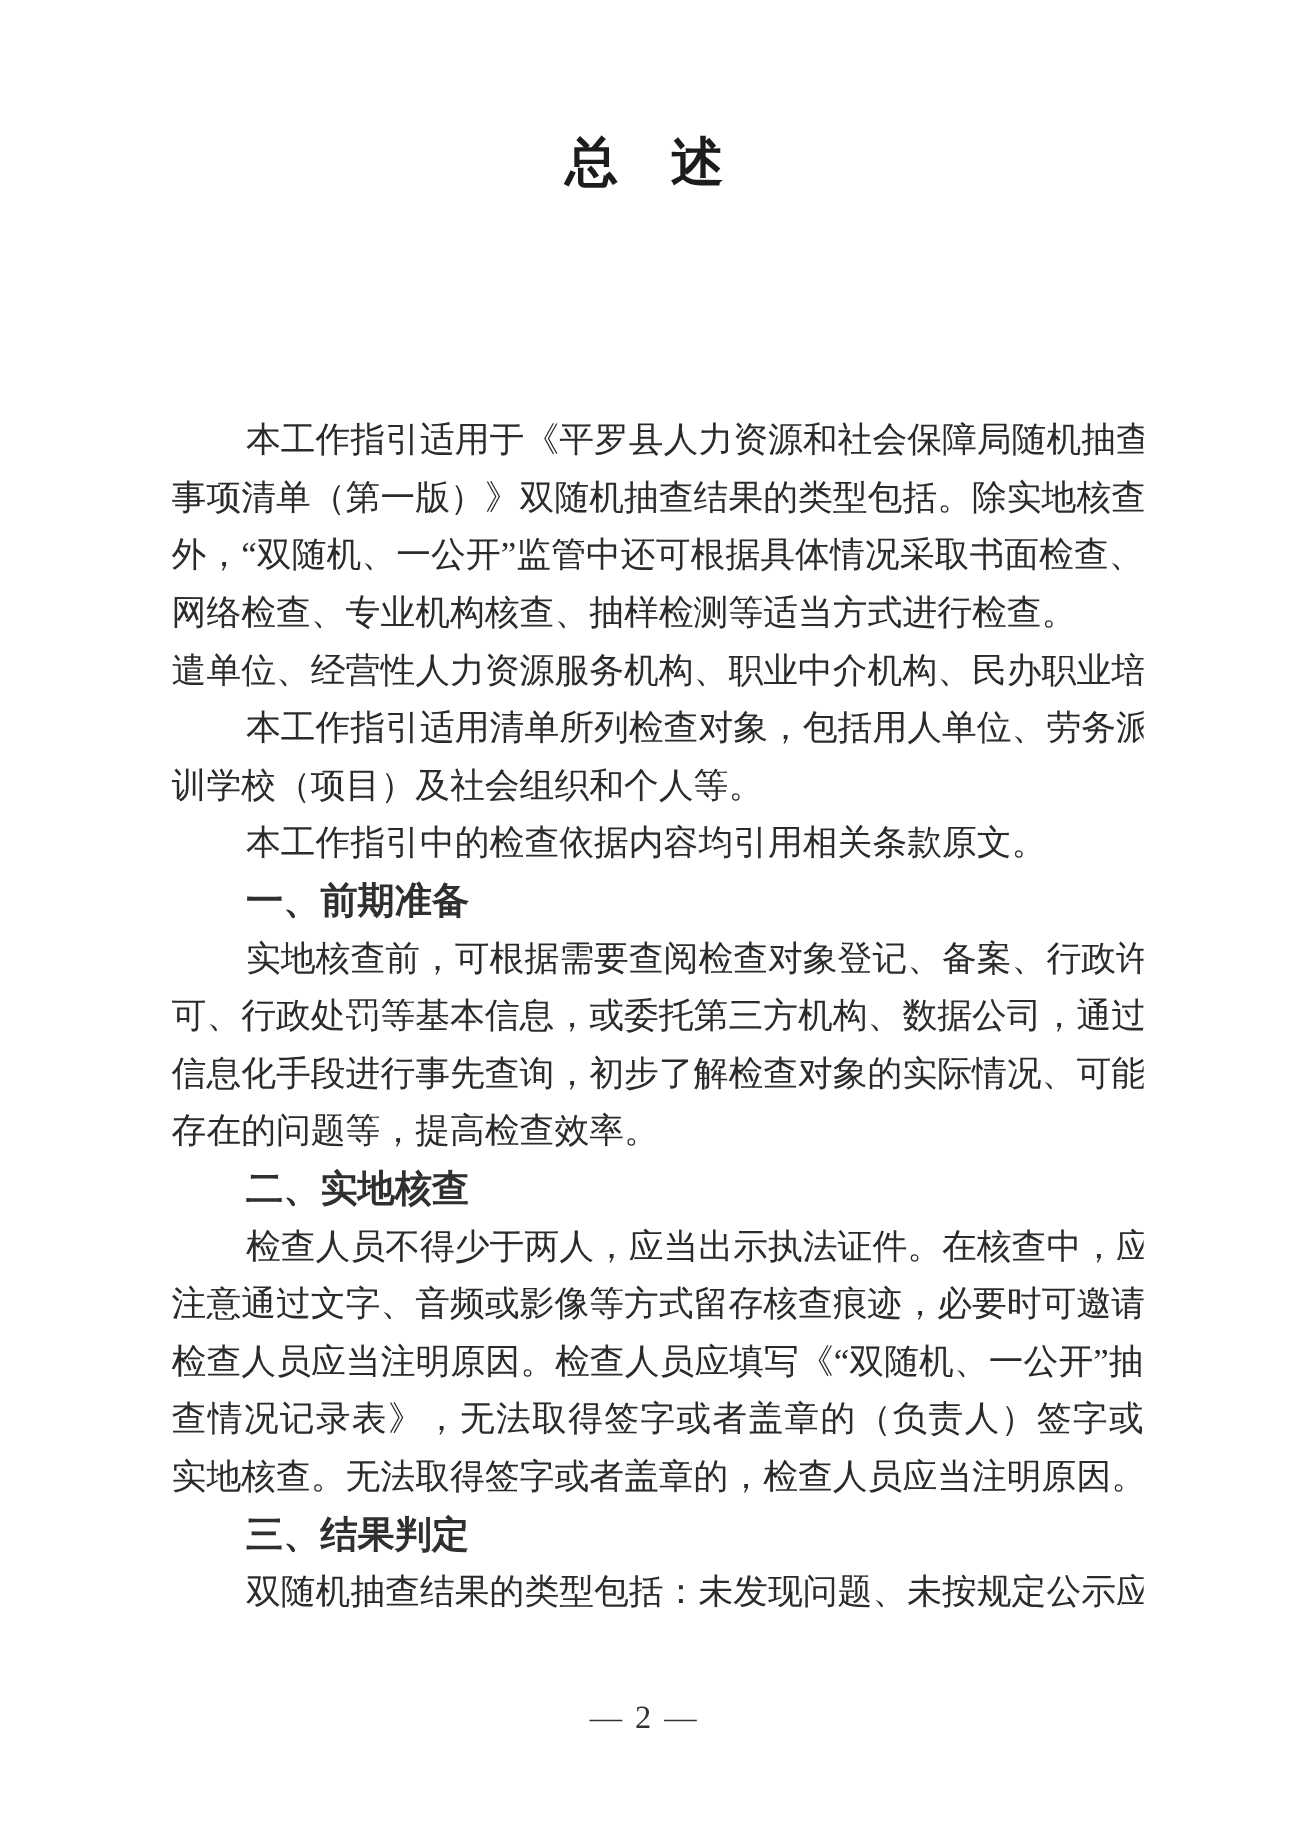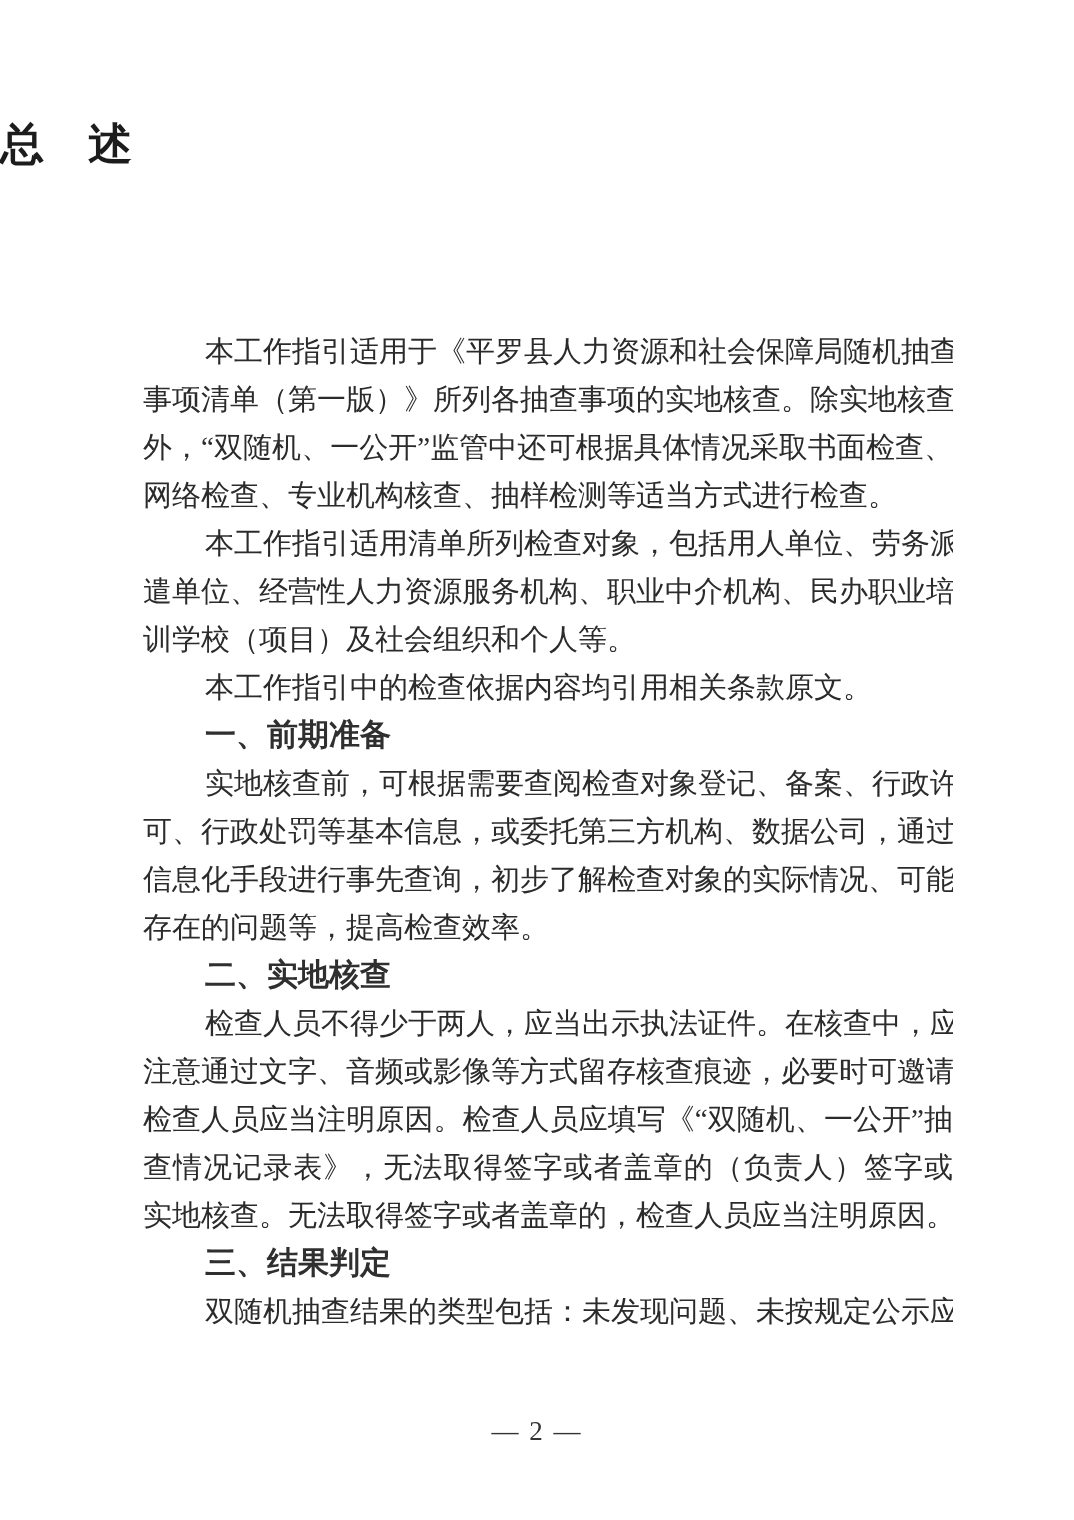--- a/index.html
+++ b/index.html
@@ -9,32 +9,33 @@
   }
   .page {
     position: relative;
     width: 1074px;
     height: 1520px;
     background: #ffffff;
     overflow: hidden;
     font-family: "Liberation Serif", "DejaVu Serif", serif;
   }
   .doc-title {
-    margin: 0;
-    padding-top: 120px;
+    margin: 15px;
+    padding-top: 96px;
+    text-align: center;
     font-size: 44px;
     line-height: 50px;
     font-weight: 700;
     color: #1c1c1c;
     font-family: "Liberation Serif", "DejaVu Serif", serif;
   }
   .body-text {
     position: absolute;
     left: 143px;
-    top: 327px;
+    top: 343px;
     width: 810px;
   }
   .line {
     height: 48px;
     line-height: 48px;
     font-size: 29px;
     color: #2b2b2b;
     text-align: justify;
     text-align-last: justify;
     overflow: hidden;
@@ -70,25 +71,25 @@
   }
 </style>
 </head>
 <body>
 
 <div class="page">
   <h1 class="doc-title">总　述</h1>
 
   <div class="body-text">
       <div class="line indent">本工作指引适用于《平罗县人力资源和社会保障局随机抽查</div>
-      <div class="line">事项清单（第一版）》所列各抽查事项的实地核查。除实地核查</div>
+      <div class="line">事项清单（第一版）》双随机抽查结果的类型包括。除实地核查</div>
       <div class="line">外，“双随机、一公开”监管中还可根据具体情况采取书面检查、</div>
       <div class="line last">网络检查、专业机构核查、抽样检测等适当方式进行检查。</div>
+      <div class="line">遣单位、经营性人力资源服务机构、职业中介机构、民办职业培</div>
       <div class="line indent">本工作指引适用清单所列检查对象，包括用人单位、劳务派</div>
-      <div class="line">遣单位、经营性人力资源服务机构、职业中介机构、民办职业培</div>
       <div class="line last">训学校（项目）及社会组织和个人等。</div>
       <div class="line indent last">本工作指引中的检查依据内容均引用相关条款原文。</div>
       <div class="line heading indent last">一、前期准备</div>
       <div class="line indent">实地核查前，可根据需要查阅检查对象登记、备案、行政许</div>
       <div class="line">可、行政处罚等基本信息，或委托第三方机构、数据公司，通过</div>
       <div class="line">信息化手段进行事先查询，初步了解检查对象的实际情况、可能</div>
       <div class="line last">存在的问题等，提高检查效率。</div>
       <div class="line heading indent last">二、实地核查</div>
       <div class="line indent">检查人员不得少于两人，应当出示执法证件。在核查中，应</div>
       <div class="line">注意通过文字、音频或影像等方式留存核查痕迹，必要时可邀请</div>

